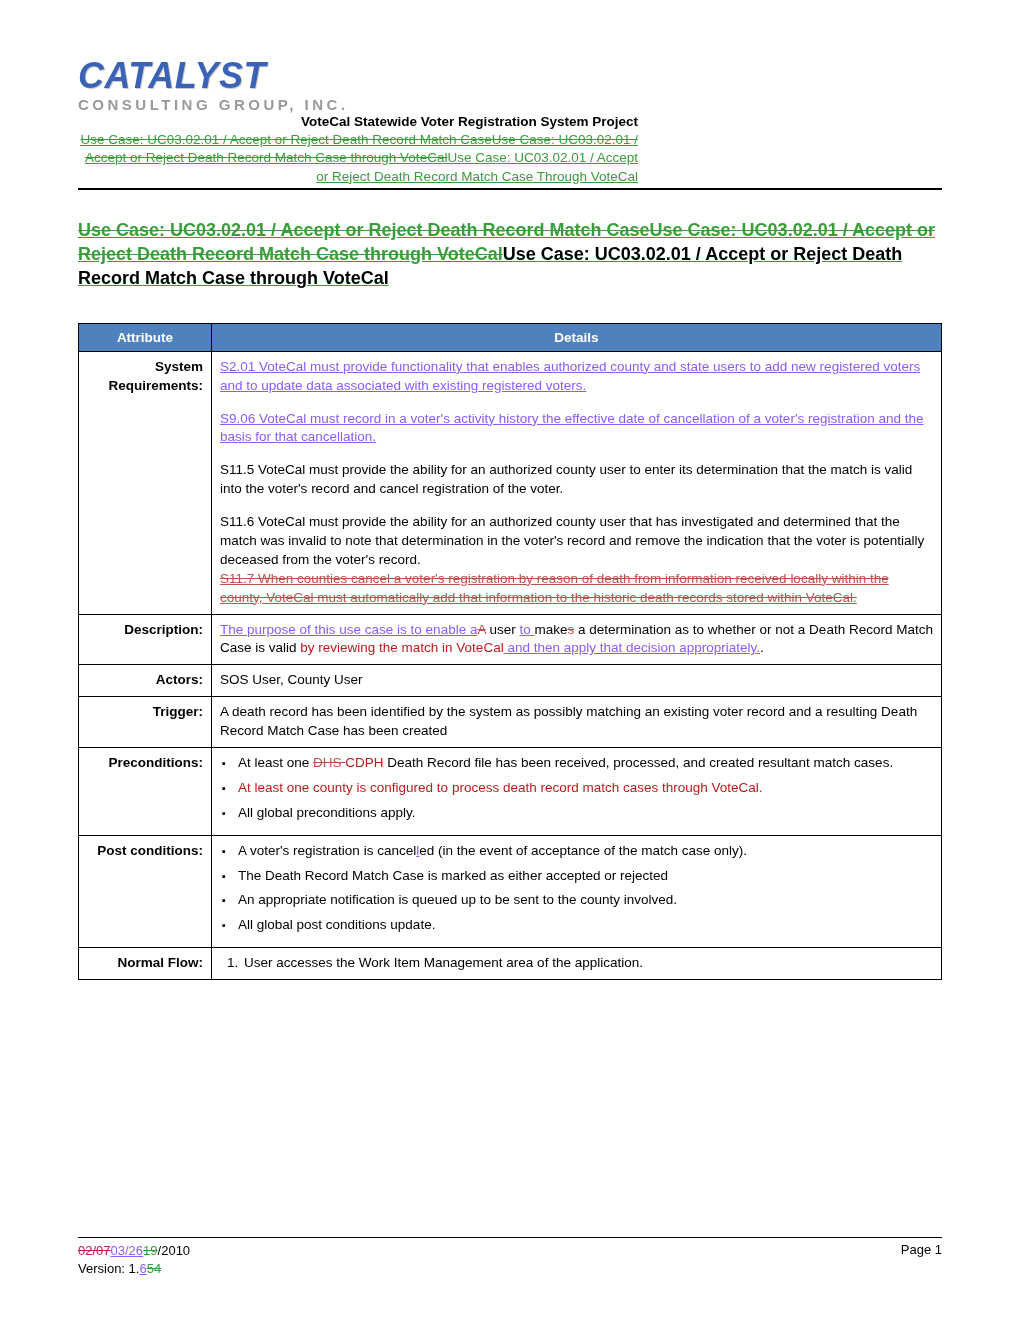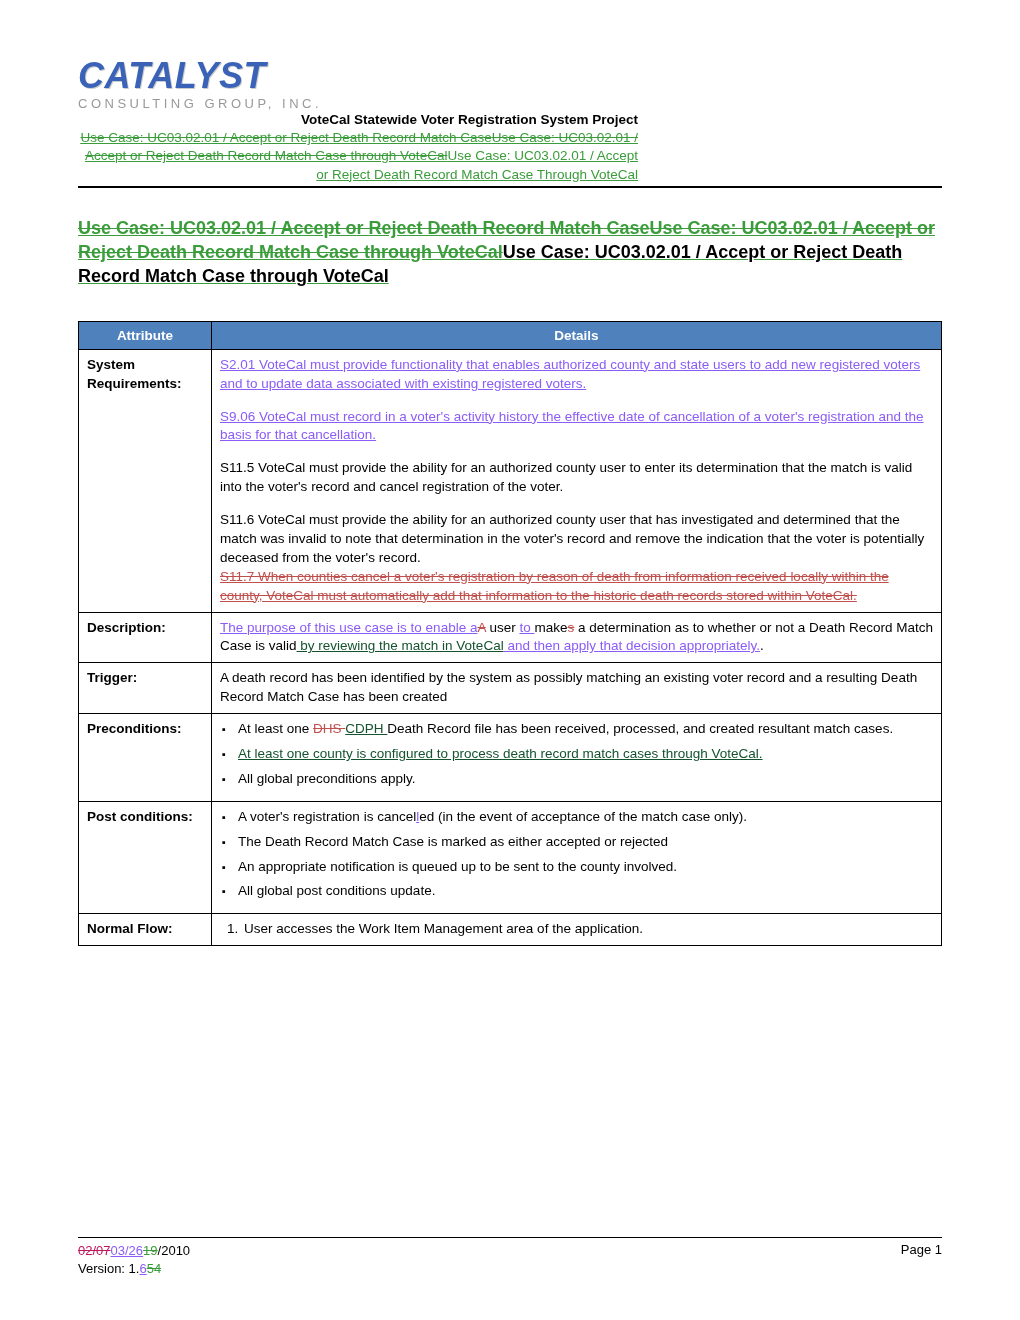--- a/index.html
+++ b/index.html
@@ -30,22 +30,22 @@
     font-weight: 900;
     font-style: italic;
     font-size: 36px;
     letter-spacing: 0.5px;
     color: #3a63b8;
     line-height: 1;
     text-shadow: 1px 1px 0 #ccc;
   }
   .logo-sub {
     font-family: Arial, sans-serif;
-    font-weight: normal;
-    font-size: 13px;
+    font-weight: bold;
+    font-size: 15px;
     letter-spacing: 3.5px;
     color: #999;
     margin-top: 2px;
   }
   .hdr-right {
     text-align: right;
     max-width: 560px;
     font-size: 13.5px;
     line-height: 1.35;
   }
@@ -85,30 +85,30 @@
     text-align: center;
   }
   table.uc th:first-child { width: 133px; }
   table.uc td {
     border: 1px solid #000;
     padding: 6px 8px 6px 8px;
     vertical-align: top;
     line-height: 1.4;
   }
   table.uc td.attr {
-    text-align: left;
+    text-align: right;
     font-weight: bold;
     padding-right: 8px;
   }
   .para { margin-bottom: 14px; }
   .para:last-child { margin-bottom: 0; }
   .ins-g { color: #8b5cf6; text-decoration: underline; }
   .del-r { color: #c0504d; text-decoration: line-through; }
   .del-ru { color: #c0504d; text-decoration: underline line-through; }
-  .ins-r { color: #14532d; text-decoration: underline; }
+  .ins-r { color: #b91c1c; }
 
   ul.bul { list-style: none; padding-left: 18px; }
   ul.bul li { position: relative; margin-bottom: 6px; }
   ul.bul li::before {
     content: "▪";
     position: absolute;
     left: -16px;
     color: #000;
     font-size: 11px;
     top: 2px;
@@ -167,20 +167,24 @@
         <div><span class="del-ru">S11.7 When counties cancel a voter's registration by reason of death from information received locally within the county, VoteCal must automatically add that information to the historic death records stored within VoteCal.</span></div>
       </td>
     </tr>
     <tr>
       <td class="attr">Description:</td>
       <td>
         <span class="ins-g">The purpose of this use case is to enable a</span><span class="del-r">A</span><span> user </span><span class="ins-g">to </span><span>make</span><span class="del-r">s</span><span> a determination as to whether or not a Death Record Match Case is valid</span><span class="ins-r"> by reviewing the match in VoteCal</span><span class="ins-g"> and then apply that decision appropriately.</span><span>.</span>
       </td>
     </tr>
     <tr>
+      <td class="attr">Actors:</td>
+      <td>SOS User, County User</td>
+    </tr>
+    <tr>
       <td class="attr">Trigger:</td>
       <td>A death record has been identified by the system as possibly matching an existing voter record and a resulting Death Record Match Case has been created</td>
     </tr>
     <tr>
       <td class="attr">Preconditions:</td>
       <td>
         <ul class="bul">
           <li>
             <span>At least one </span><span class="del-r">DHS </span><span class="ins-r">CDPH </span><span>Death Record file has been received, processed, and created resultant match cases.</span>
           </li>

